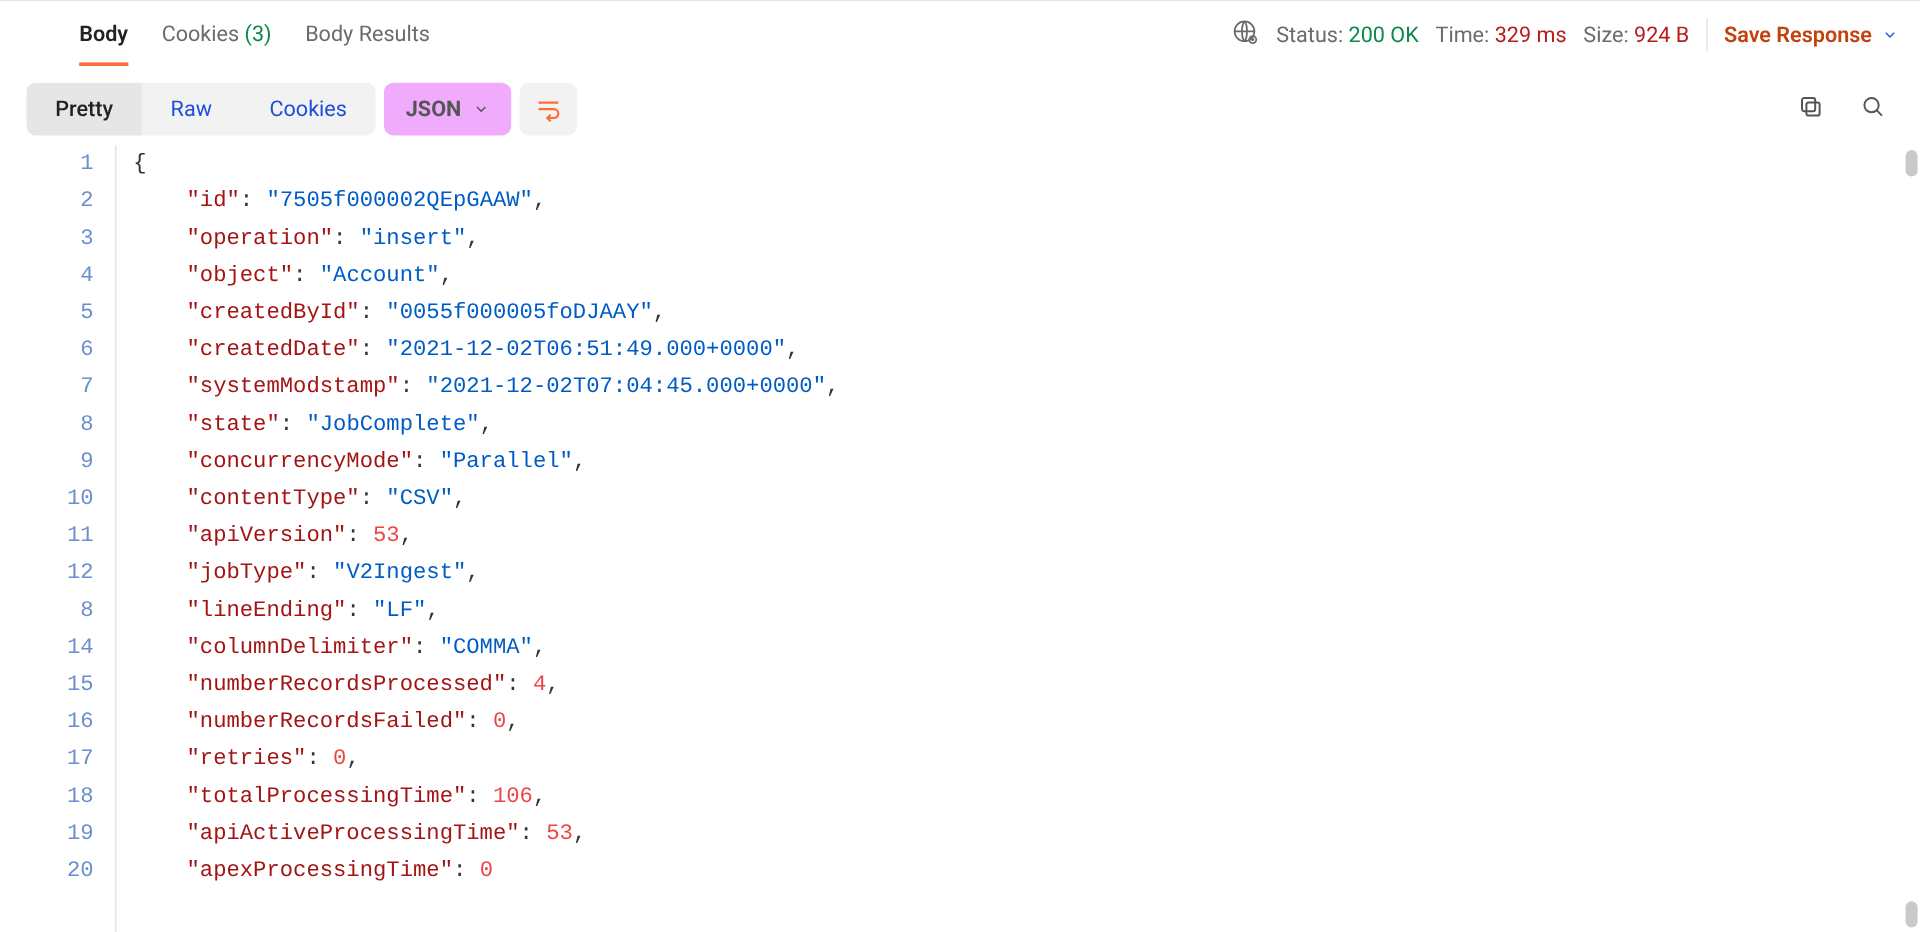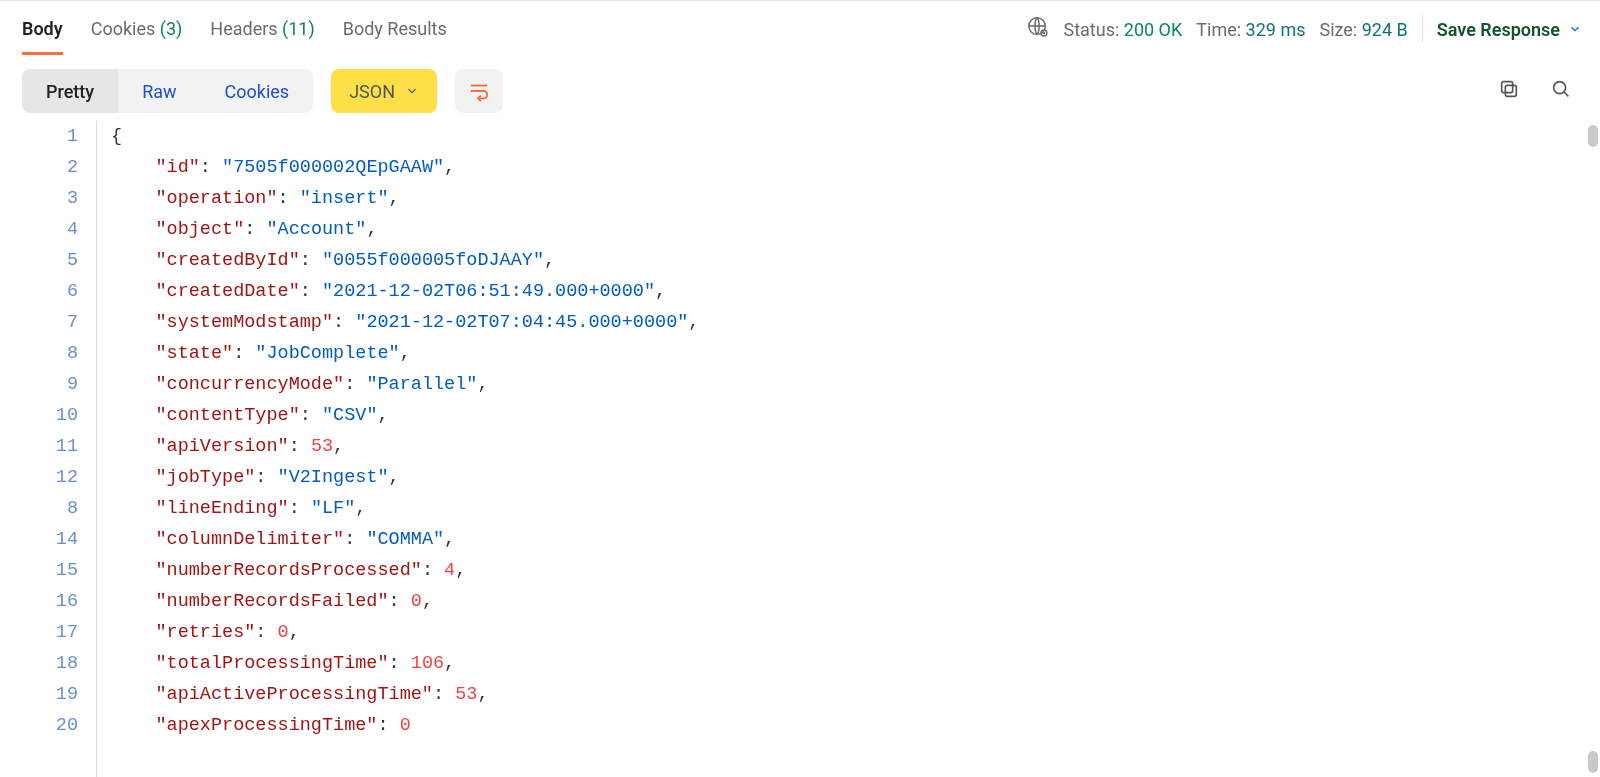--- a/index.html
+++ b/index.html
@@ -13,77 +13,78 @@
     overflow: hidden;
     border-top: 1px solid #e5e5e5;
   }
 
   
   .topbar {
     display: flex;
     padding: 0 18px 0 22px;
     height: 56px;
     font-size: 18px;
+    margin-left: 44px;
   }
   .tabs { display: flex; gap: 28px; align-items: center; }
   .tab {
     color: #6b6b6b;
     padding: 14px 0 13px;
     border-bottom: 3px solid transparent;
     cursor: pointer;
     white-space: nowrap;
   }
   .tab.active { color: #222; font-weight: 600; border-bottom-color: #ff6c37; }
   .count { color: #0a8a4c; }
 
   .spacer { flex: 1; }
 
   .meta { display: flex; align-items: center; gap: 14px; color: #6b6b6b; }
   .globe-icon svg { width: 22px; height: 22px; stroke: #6b6b6b; fill: none; stroke-width: 1.6; }
   .kv { white-space: nowrap; }
   .kv .v.ok { color: #0a8a4c; }
-  .kv .v.time, .kv .v.size { color: #0f766e; }
+  .kv .v.time, .kv .v.size { color: #b91c1c; }
   .sep { width: 1px; height: 28px; background: #e0e0e0; }
   .save-resp {
-    color: #14532d;
+    color: #c2410c;
     font-weight: 600;
     display: flex; align-items: center; gap: 8px;
     cursor: pointer;
   }
   .save-resp svg { width: 14px; height: 14px; stroke: #0b5fff; fill: none; stroke-width: 2; }
 
   
   .viewbar {
     display: flex;
     padding: 12px 22px 0;
-    gap: 18px;
+    gap: 7px;
     font-size: 18px;
   }
   .seg {
     display: flex;
     background: #f2f2f2;
     border-radius: 8px;
     overflow: hidden;
     height: 44px;
   }
   .seg .seg-btn {
     padding: 10px 24px;
     color: #1d4ed8;
     cursor: pointer;
     display: flex; align-items: center;
   }
   .seg .seg-btn.active { background: #e6e6e6; color: #222; font-weight: 500; }
 
   .fmt-select {
-    background: #fde047;
+    background: #f0abfc;
     border-radius: 8px;
     height: 44px;
     display: flex; align-items: center; gap: 10px;
     padding: 0 18px;
-    color: #555; font-weight: 400;
+    color: #555; font-weight: 700;
     cursor: pointer;
   }
   .fmt-select svg { width: 14px; height: 14px; stroke: #555; fill: none; stroke-width: 2; }
 
   .wrap-btn {
     background: #f2f2f2;
     border-radius: 8px;
     height: 44px; width: 48px;
     display: flex; align-items: center; justify-content: center;
     cursor: pointer;
@@ -138,24 +139,20 @@
 </style>
 </head>
 <body>
 
 <div class="topbar">
   <div class="tabs">
     <div class="tab active">Body</div>
     <div class="tab">
       <span>Cookies</span>
       <span class="count">(3)</span>
-    </div>
-    <div class="tab">
-      <span>Headers</span>
-      <span class="count">(11)</span>
     </div>
     <div class="tab">Body Results</div>
   </div>
 
   <div class="spacer"></div>
 
   <div class="meta">
     <span class="globe-icon">
       <svg viewBox="0 0 24 24">
           <circle cx="11" cy="11" r="9"></circle>

